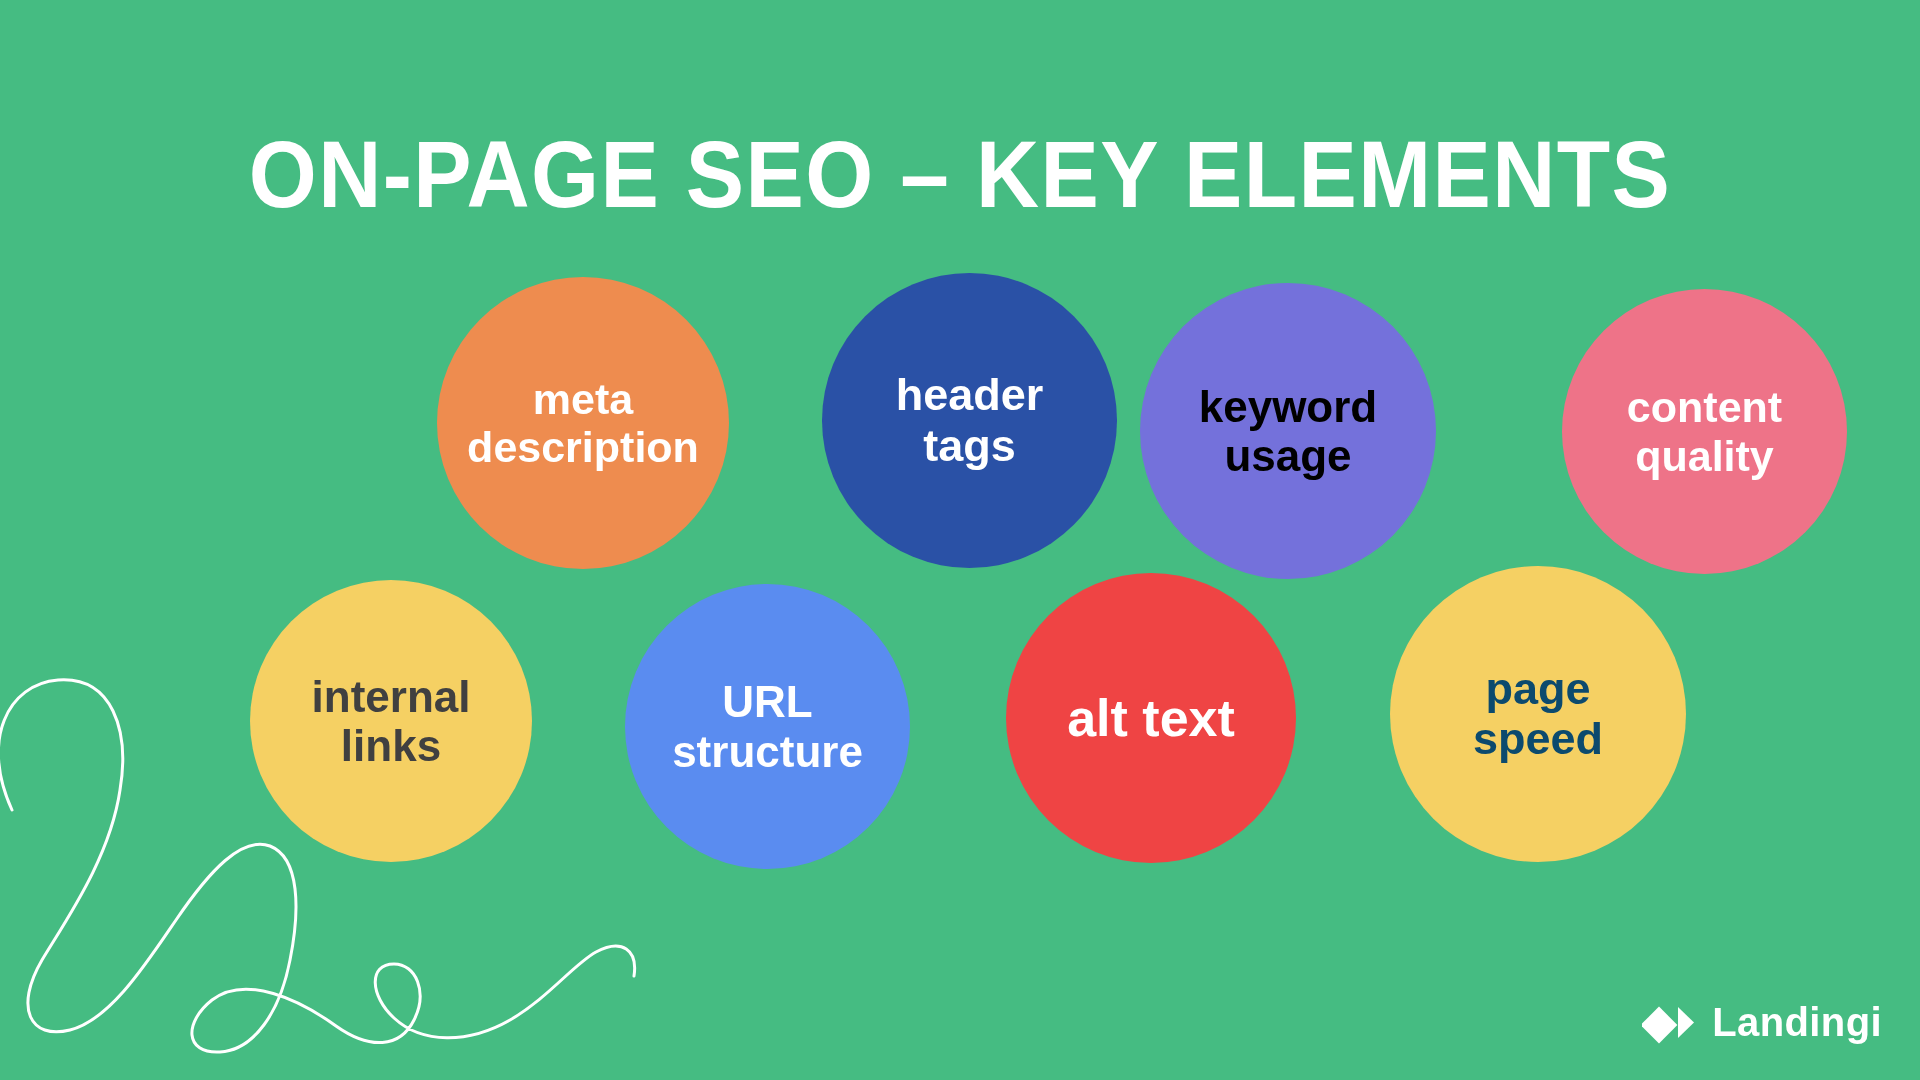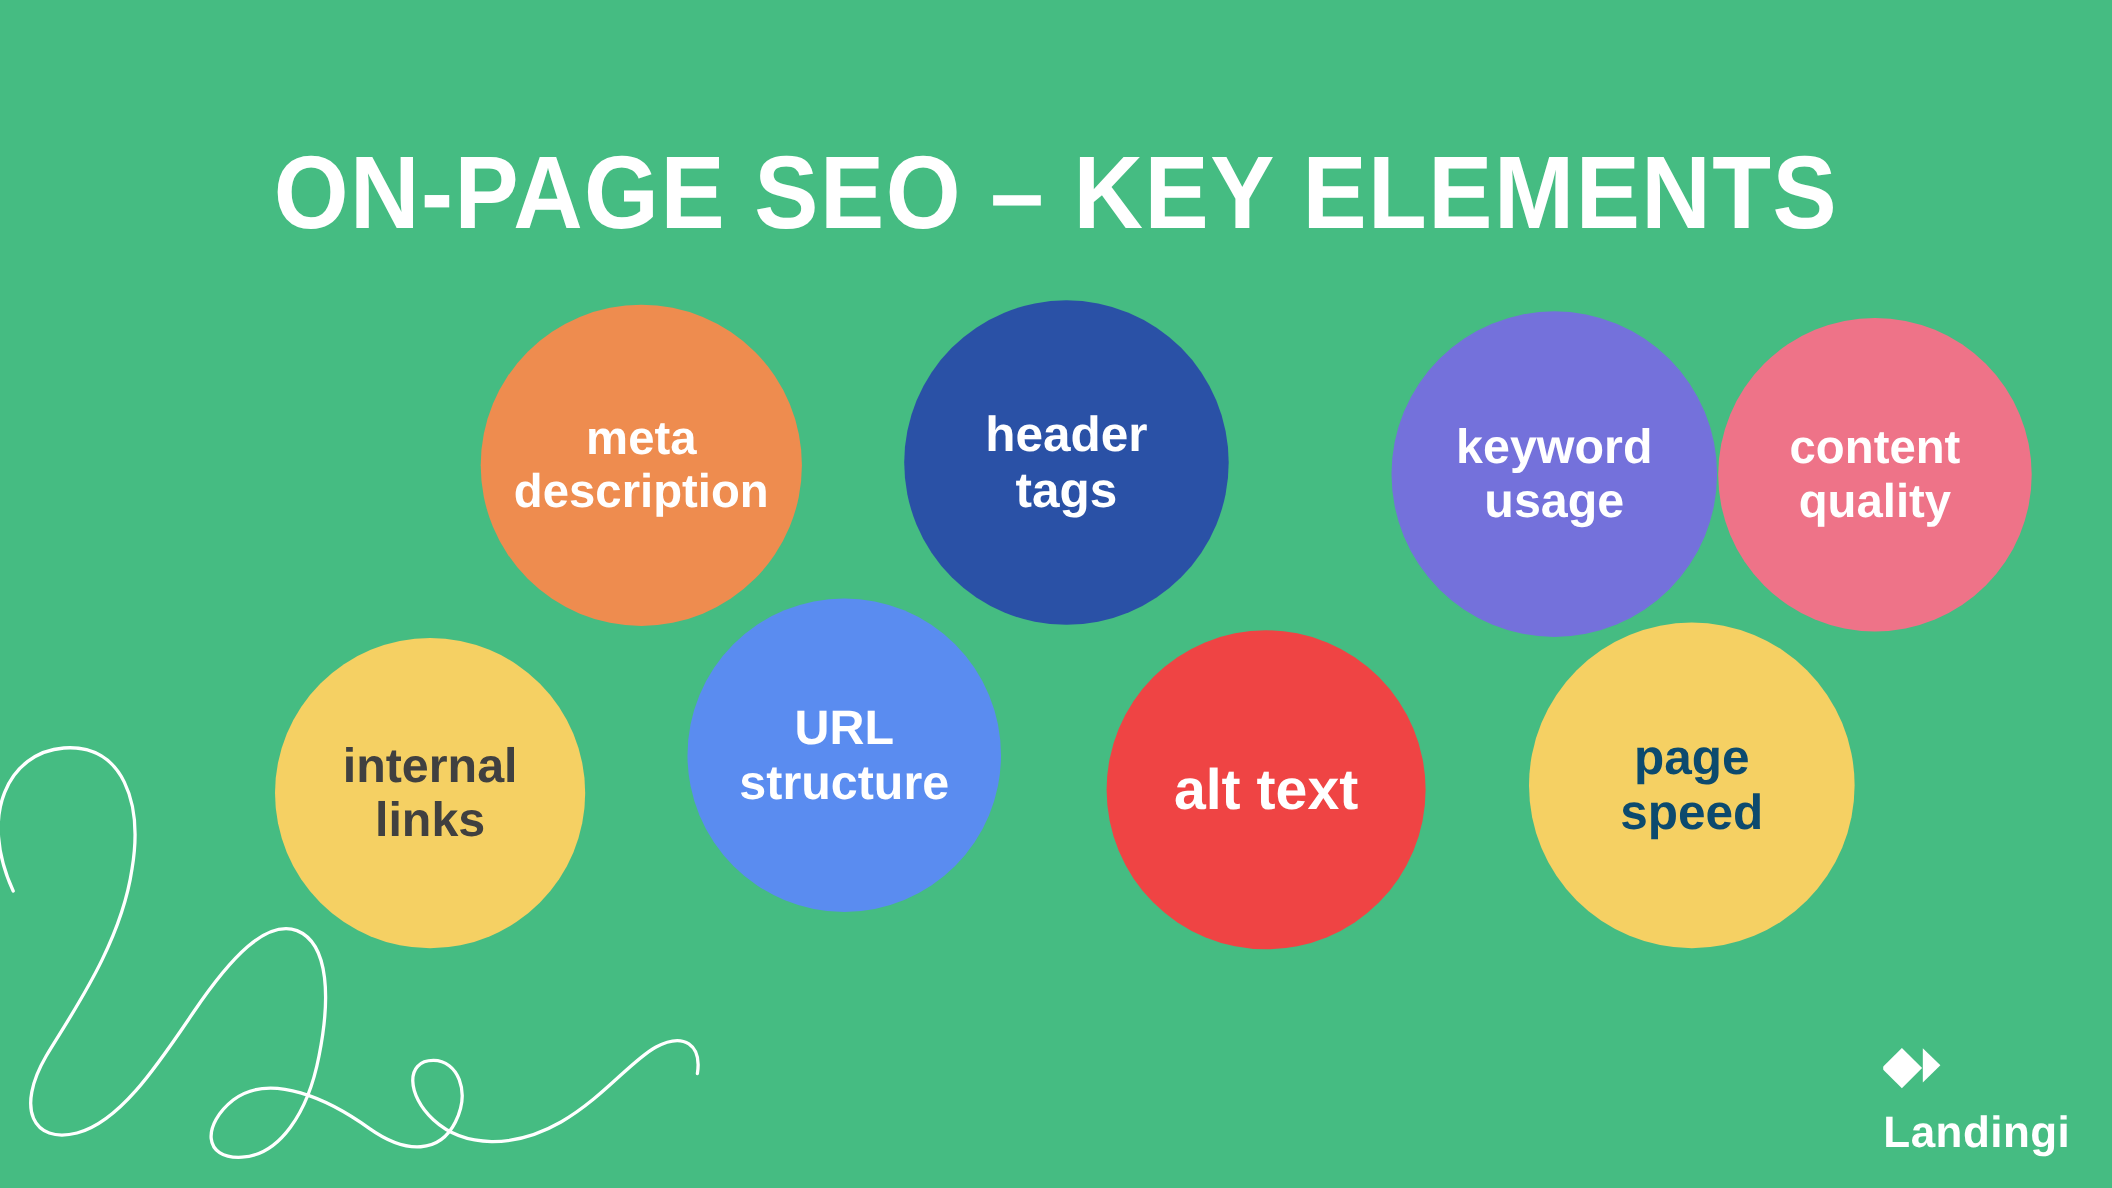--- a/index.html
+++ b/index.html
@@ -63,23 +63,22 @@
     height: 460px;
     pointer-events: none;
   }
 
   
   #logo {
     position: absolute;
     right: 38px;
     bottom: 30px;
     display: flex;
-    align-items: flex-start;
+    align-items: center;
     gap: 14px;
-    flex-direction: column;
   }
   #logo-mark { width: 56px; height: 56px; display:block; }
   #logo-text {
     color: #ffffff;
     font-family: "Liberation Sans", sans-serif;
     font-weight: bold;
     font-size: 40px;
     letter-spacing: 0.4px;
     line-height: 1;
   }
@@ -95,36 +94,36 @@
   <div class="bubble" style="left: 822px; top: 273px; width: 295px; height: 295px; background: rgb(42, 81, 166); color: rgb(255, 255, 255); font-size: 45px;">
     <span class="lbl">header
 tags</span>
   </div>
 
   <div class="bubble" style="left: 437px; top: 277px; width: 292px; height: 292px; background: rgb(238, 140, 79); color: rgb(255, 255, 255); font-size: 43px;">
     <span class="lbl">meta
 description</span>
   </div>
 
-  <div class="bubble" style="left: 1265px; top: 283px; width: 296px; height: 296px; background: rgb(116, 113, 219); color: #ffffff; font-size: 44px;">
+  <div class="bubble" style="left: 1140px; top: 283px; width: 296px; height: 296px; background: rgb(116, 113, 219); color: #000000; font-size: 44px;">
     <span class="lbl">keyword
 usage</span>
   </div>
 
   <div class="bubble" style="left: 1562px; top: 289px; width: 285px; height: 285px; background: rgb(238, 115, 136); color: rgb(255, 255, 255); font-size: 43px;">
     <span class="lbl">content
 quality</span>
   </div>
 
   <div class="bubble" style="left: 250px; top: 580px; width: 282px; height: 282px; background: rgb(245, 208, 99); color: #404040; font-size: 44px;">
     <span class="lbl">internal
 links</span>
   </div>
 
-  <div class="bubble" style="left: 625px; top: 544px; width: 285px; height: 285px; background: rgb(90, 140, 240); color: rgb(255, 255, 255); font-size: 44px; justify-content: center;">
+  <div class="bubble" style="left: 625px; top: 584px; width: 285px; height: 285px; background: rgb(90, 140, 240); color: rgb(255, 255, 255); font-size: 44px; justify-content: center;">
     <span class="lbl">URL
 structure</span>
   </div>
 
   <div class="bubble" style="left: 1006px; top: 573px; width: 290px; height: 290px; background: #ef4444; color: rgb(255, 255, 255); font-size: 52px;">
     <span class="lbl">alt text</span>
   </div>
 
   <div class="bubble" style="left: 1390px; top: 566px; width: 296px; height: 296px; background: rgb(245, 208, 99); color: #0c4a6e; font-size: 45px;">
     <span class="lbl">page

